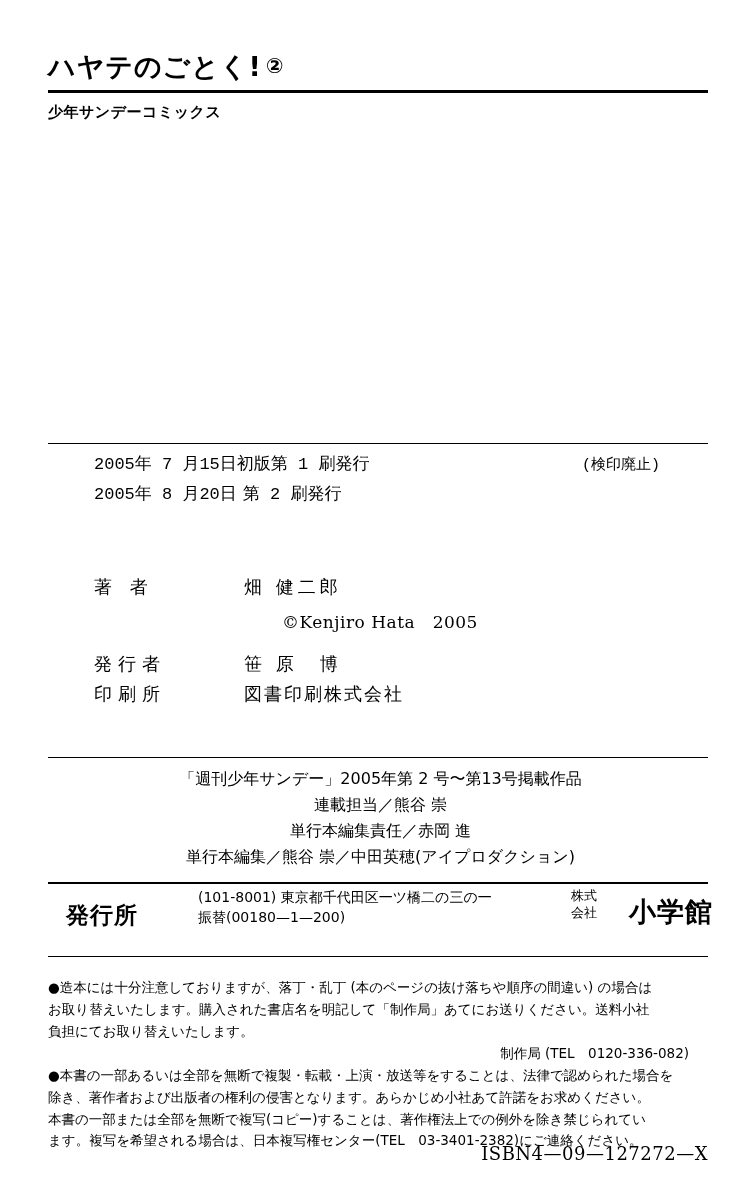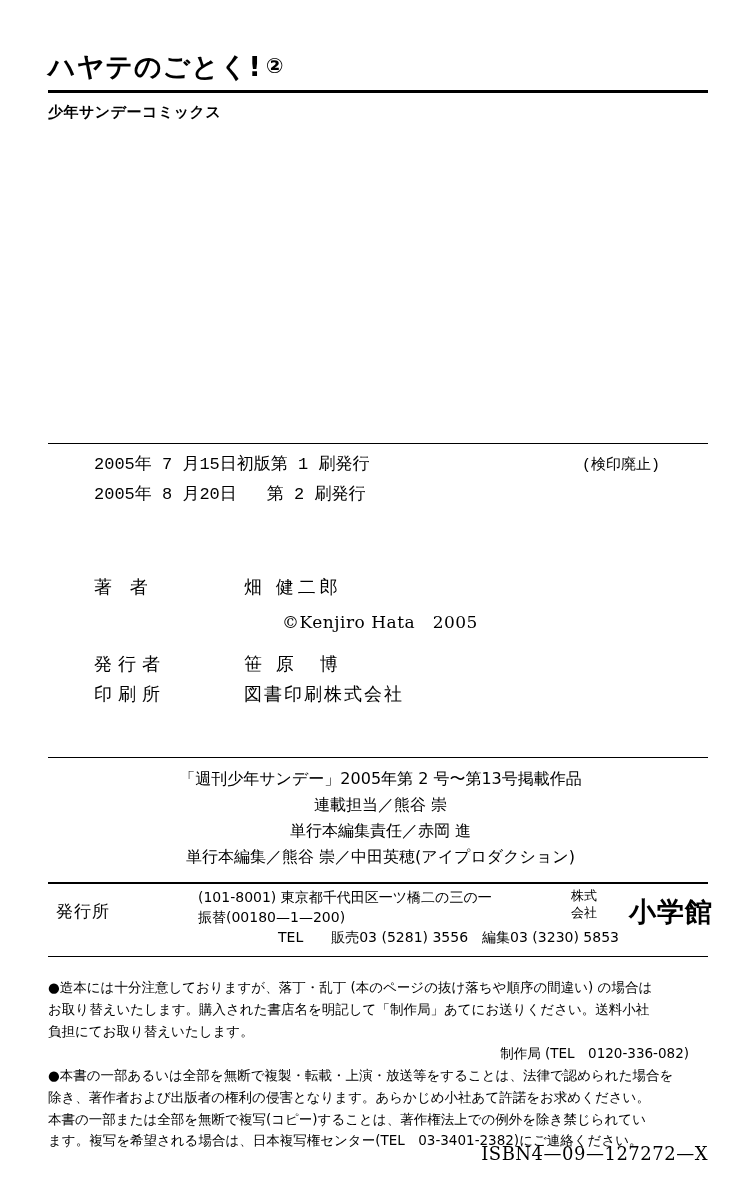--- a/index.html
+++ b/index.html
@@ -72,21 +72,21 @@
     font-family: Liberation Mono, monospace;
     font-size: 17px;
     line-height: 1.75;
   }
   .run-row {
     display: flex;
     align-items: baseline;
   }
   .run-date { white-space: nowrap; }
   .run-note {
-    margin-left: 30px;
+    margin-left: 6px;
     white-space: nowrap;
   }
   .run-right {
     margin-left: auto;
     padding-right: 54px;
     white-space: nowrap;
     font-size: 15px;
   }
 
   
@@ -148,25 +148,25 @@
   
   .pub {
     position: absolute;
     left: 48px;
     top: 886px;
     width: 665px;
     height: 62px;
   }
   .pub-label {
     position: absolute;
-    left: 8px;
+    left: 18px;
     top: 14px;
     font-family: "DejaVu Sans", "Liberation Sans", sans-serif;
-    font-size: 17px;
-    font-weight: normal;
+    font-size: 23px;
+    font-weight: bold;
     letter-spacing: 1px;
   }
   .pub-lines {
     position: absolute;
     left: 150px;
     top: 2px;
     font-family: "DejaVu Sans", "Liberation Sans", sans-serif;
     font-size: 14px;
     line-height: 1.42;
   }
@@ -284,21 +284,20 @@
     <div>単行本編集責任／赤岡 進</div>
     <div>単行本編集／熊谷 崇／中田英穂(アイプロダクション)</div>
   </div>
 
   <div class="rule-mid" id="rule-c"></div>
   <div class="pub">
     <div class="pub-label">発行所</div>
     <div class="pub-lines">
       <div>(101-8001) 東京都千代田区一ツ橋二の三の一</div>
       <div>振替(00180—1—200)</div>
-      <div class="pub-tel">TEL　　販売03 (5281) 3556　編集03 (3230) 5853</div>
     </div>
     <div class="pub-co">
       <div>株式</div>
       <div>会社</div>
     </div>
     <div class="pub-name">小学館</div>
   </div>
 
   <div class="rule-mid" id="rule-d"></div>
   <div class="notices">

